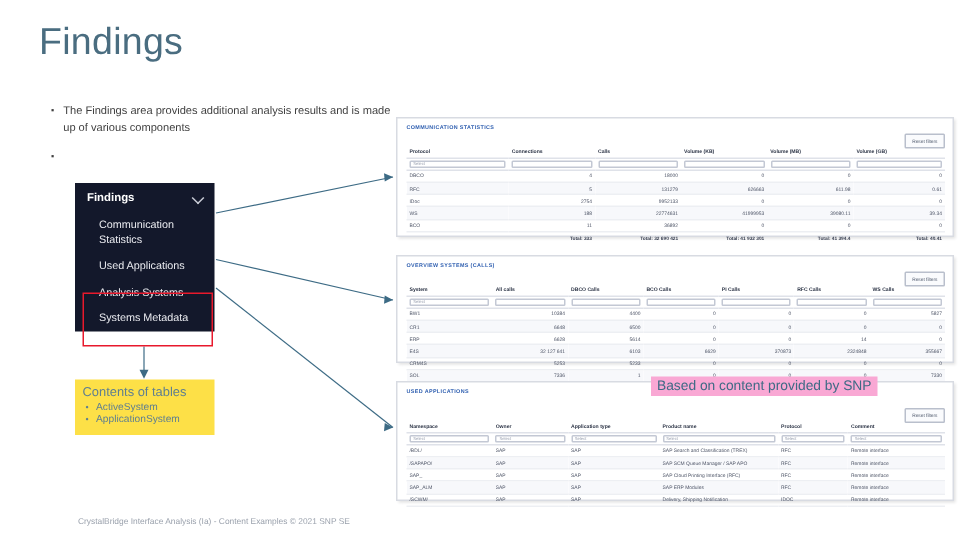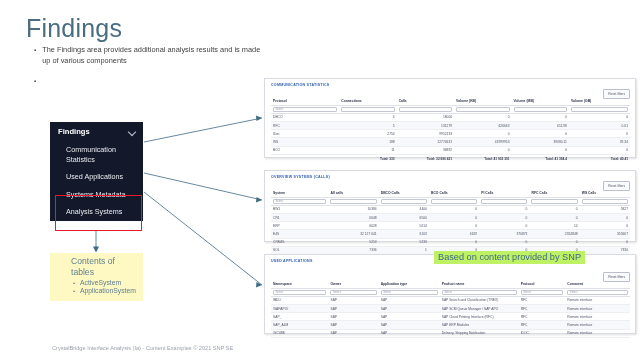--- a/index.html
+++ b/index.html
@@ -18,21 +18,21 @@
     left: 26px; top: 14px;
     font-size: 25px;
     font-weight: 400;
     color: #4a6d80;
     letter-spacing: 0.2px;
   }
 
   
   .bullets {
     position: absolute;
-    left: 34px; top: 44px;
+    left: 34px; top: 68px;
     width: 235px;
   }
   .bullet {
     display: flex;
     gap: 6px;
     margin-bottom: 9px;
   }
   .bullet-marker {
     color: #3f3f3f;
     font-size: 6px;
@@ -90,22 +90,22 @@
     width: 87px; height: 36px;
     border: 1.4px solid #e8192c;
     pointer-events: none;
   }
 
   
   .contents-box {
     position: absolute;
     left: 50px; top: 253px;
     width: 93px;
-    background: #fef9c3;
-    padding: 3px 5px 5px 21px;
+    background: #fde047;
+    padding: 3px 5px 5px 5px;
   }
   .contents-title {
     color: #5f7f90;
     font-size: 8.6px;
     line-height: 11px;
   }
   .contents-list {
     list-style: none;
     margin-top: 1px;
   }
@@ -221,21 +221,21 @@
     text-align: right;
     border-bottom: none;
     border-top: 0.4px solid #c8ccd6;
     padding-top: 2px;
   }
 
   
   .snp-callout {
     position: absolute;
     left: 434px; top: 251px;
-    background: #bef264;
+    background: #f9a8d4;
     color: #3f6a85;
     font-size: 9.2px;
     padding: 1px 4px 2px 4px;
     white-space: nowrap;
   }
 
   
   .footer {
     position: absolute;
     left: 52px; bottom: 9px;
@@ -273,22 +273,22 @@
     </div>
   </div>
 
   <div class="findings-panel">
     <div class="findings-header">
       <span class="findings-header-label">Findings</span>
       <span class="chev"></span>
     </div>
     <div class="findings-item">Communication Statistics</div>
     <div class="findings-item">Used Applications</div>
+    <div class="findings-item">Analysis Systems</div>
     <div class="findings-item">Systems Metadata</div>
-    <div class="findings-item">Analysis Systems</div>
   </div>
   <div class="highlight-box"></div>
 
   <div class="contents-box">
     <div class="contents-title">Contents of tables</div>
     <ul class="contents-list">
       <li>ActiveSystem</li>
       <li>ApplicationSystem</li>
     </ul>
   </div>

